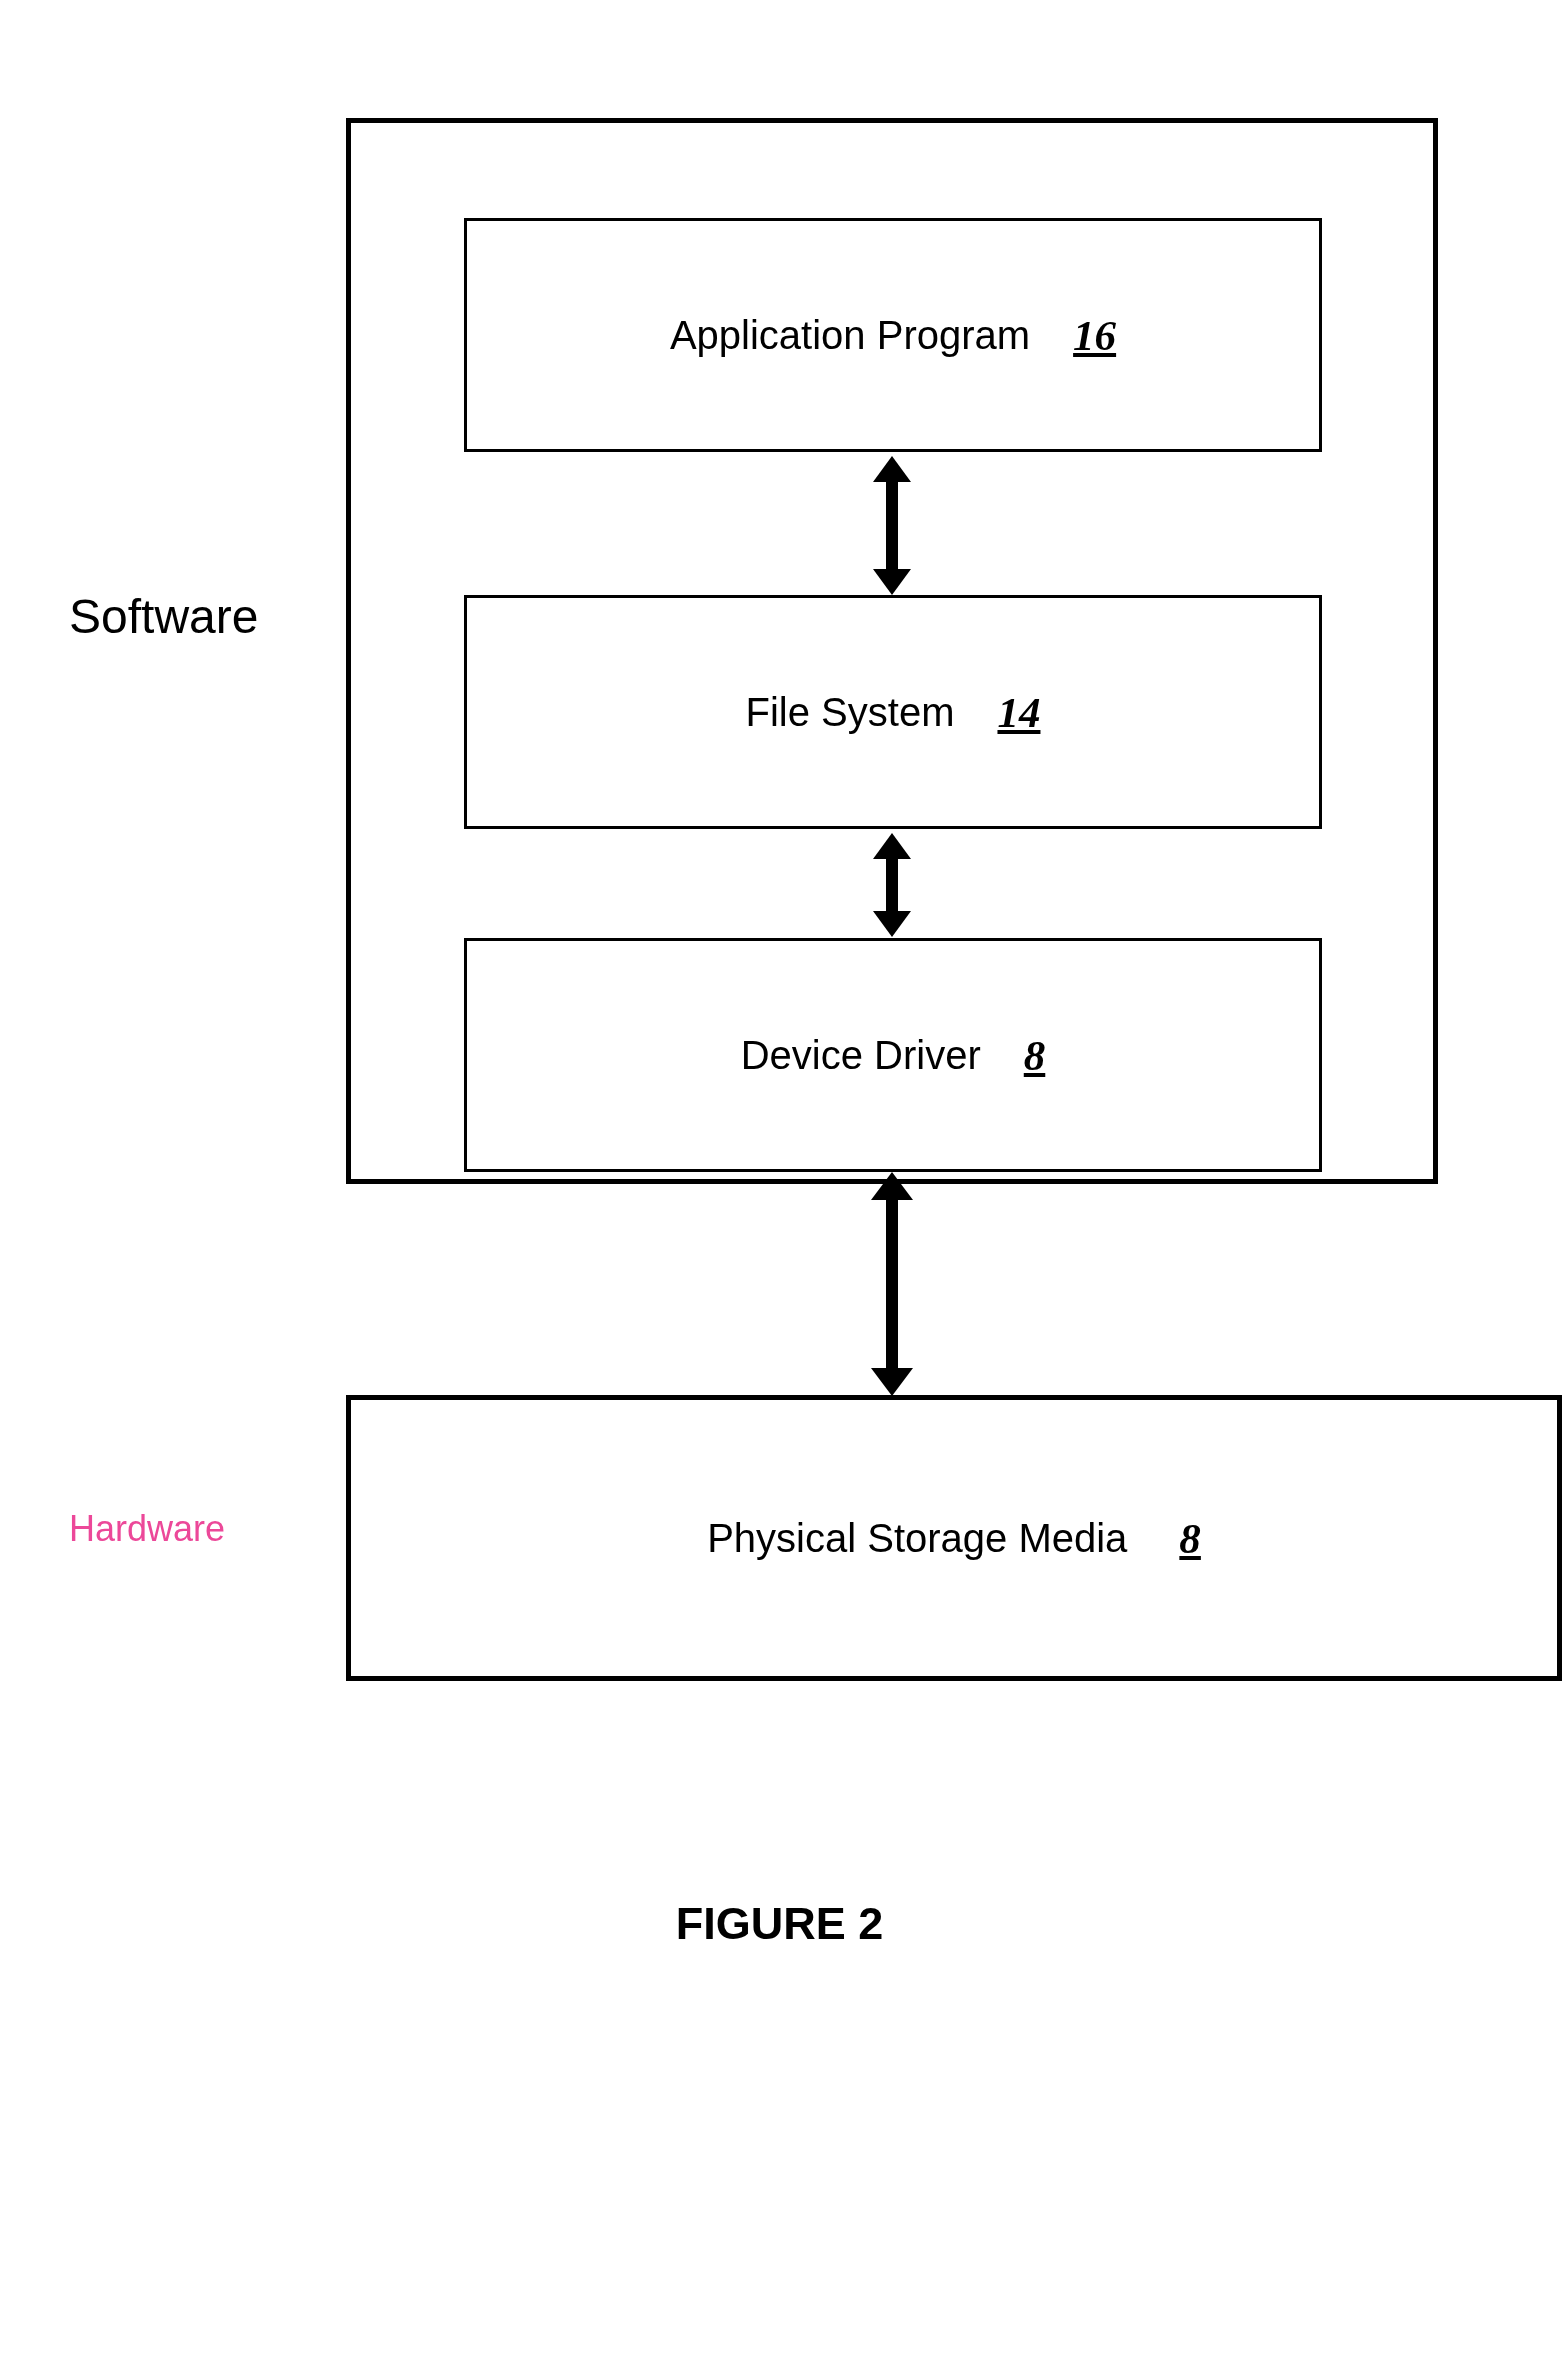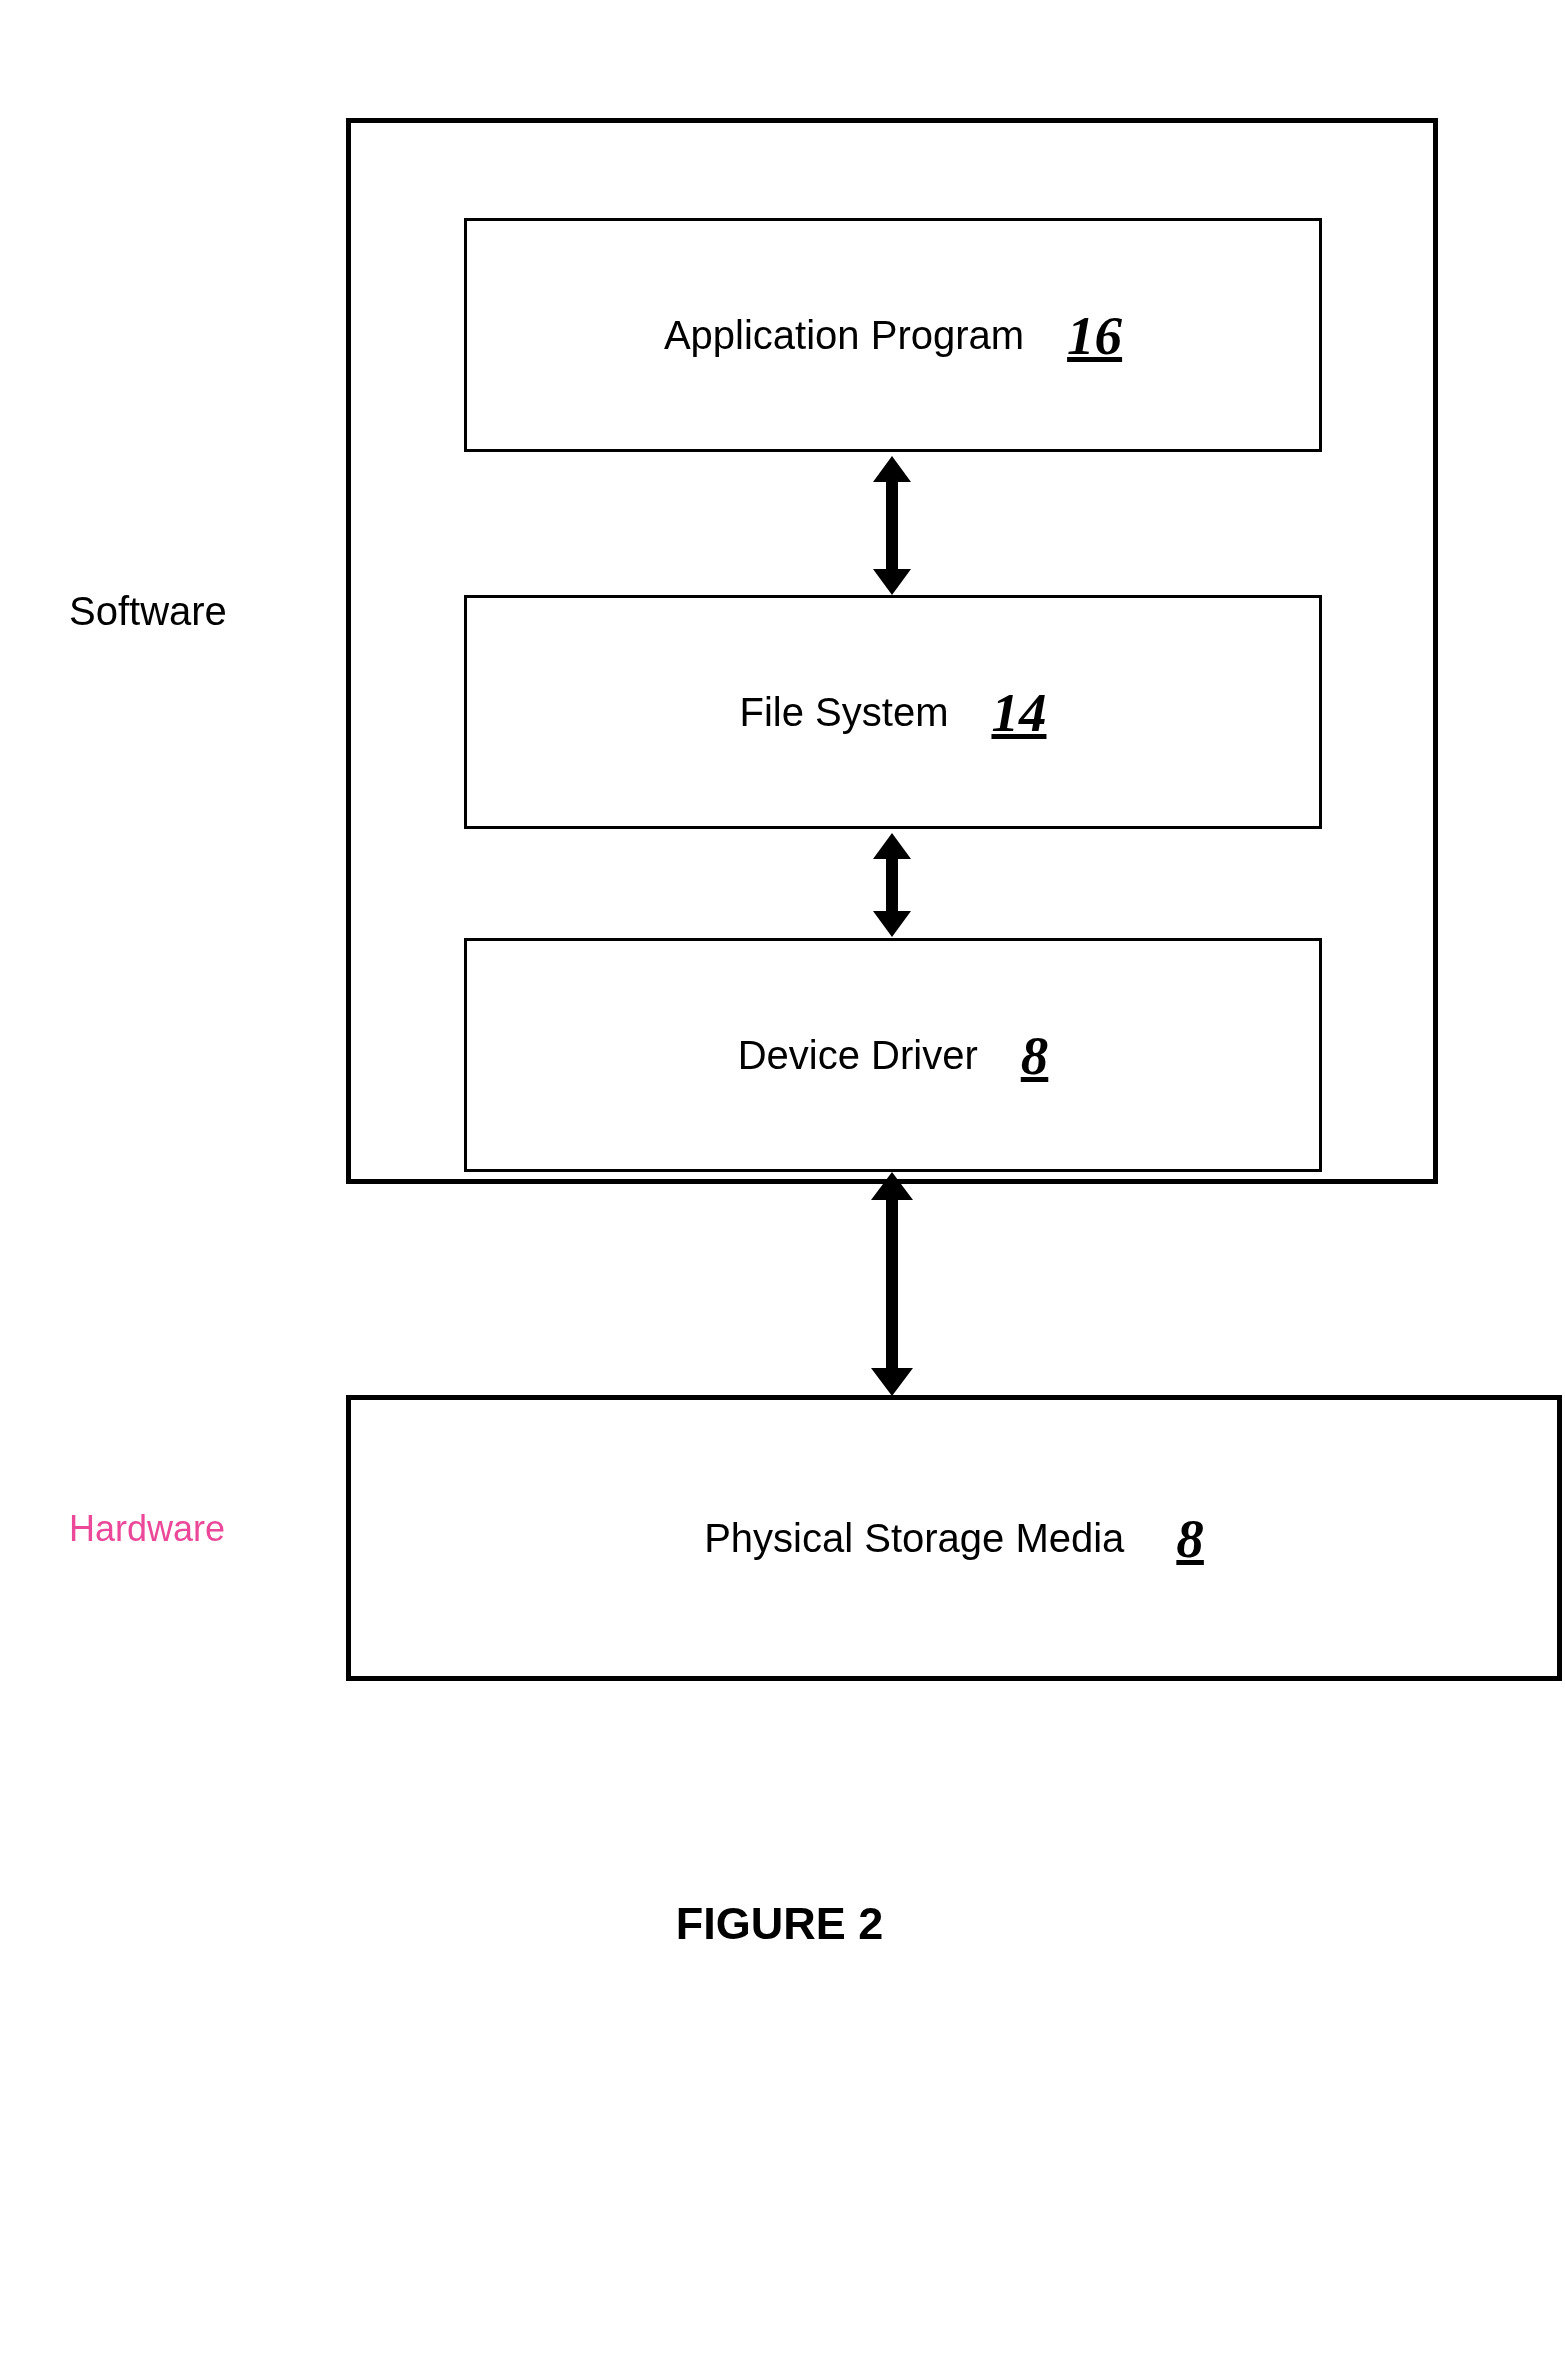--- a/index.html
+++ b/index.html
@@ -52,33 +52,33 @@
       align-items: center;
       justify-content: center;
       font-size: 40px;
       color: #000;
       gap: 52px;
     }
     .label-software {
       position: absolute;
       top: 485px;
       left: 0;
-      font-size: 40px;
+      font-size: 48px;
       color: #000;
     }
     .label-hardware {
       position: absolute;
       top: 1404px;
       left: 0;
       font-size: 36px;
       color: #ec4899;
     }
     .ref-num {
       font-family: 'Comic Sans MS', cursive;
-      font-size: 55px;
+      font-size: 43px;
       font-weight: bold;
       text-decoration: underline;
       font-style: italic;
     }
     .arrow {
       position: absolute;
       left: 50%;
       transform: translateX(-50%);
       width: 12px;
       background: #000;

